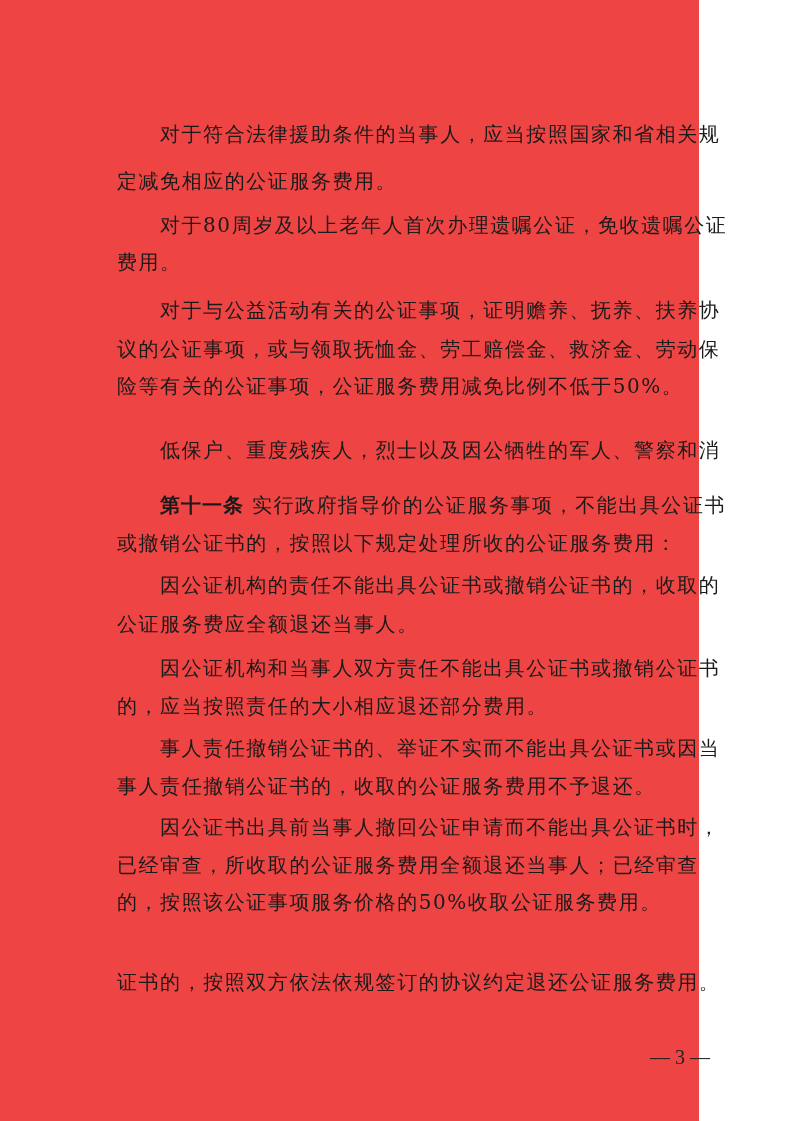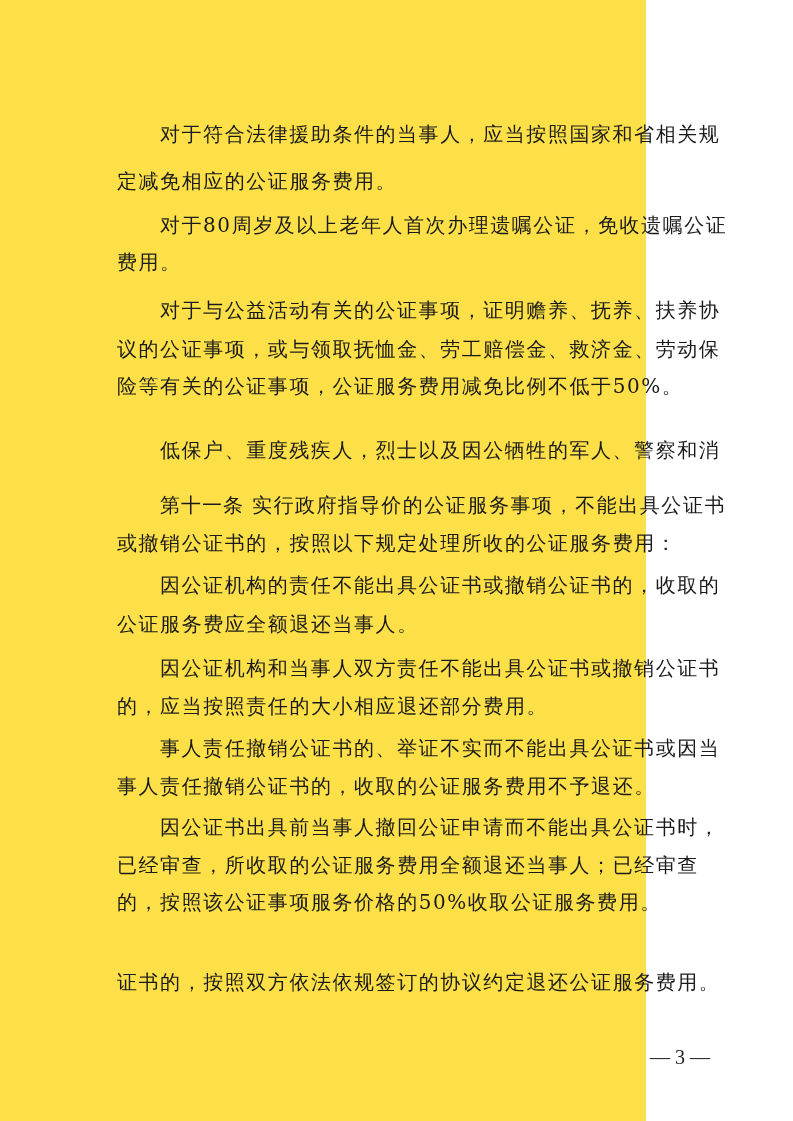--- a/index.html
+++ b/index.html
@@ -11,37 +11,37 @@
       width: 793px;
       height: 1121px;
       position: relative;
       overflow: hidden;
       font-family: "DejaVu Serif", "Liberation Serif", serif;
       color: #1a1a1a;
     }
     .page {
       position: absolute;
       left: 0; top: 0;
-      width: 646px;
+      width: 699px;
       height: 1121px;
-      background: #fde047;
+      background: #ef4444;
     }
     .line {
       position: absolute;
       left: 117px;
       width: 606px;
       height: 30px;
       font-size: 20px;
       line-height: 30px;
       letter-spacing: 1.55px;
       white-space: nowrap;
       overflow: visible;
     }
     .line.indent { left: 160px; width: 563px; }
-    .bold { font-weight: normal; font-family: "DejaVu Sans", "Liberation Sans", sans-serif; letter-spacing: 1px; }
+    .bold { font-weight: bold; font-family: "DejaVu Sans", "Liberation Sans", sans-serif; letter-spacing: 1px; }
     .page-number {
       position: absolute;
       left: 640px;
       top: 1042px;
       width: 80px;
       height: 30px;
       font-size: 20px;
       line-height: 30px;
       text-align: center;
       font-family: "Liberation Serif", serif;

